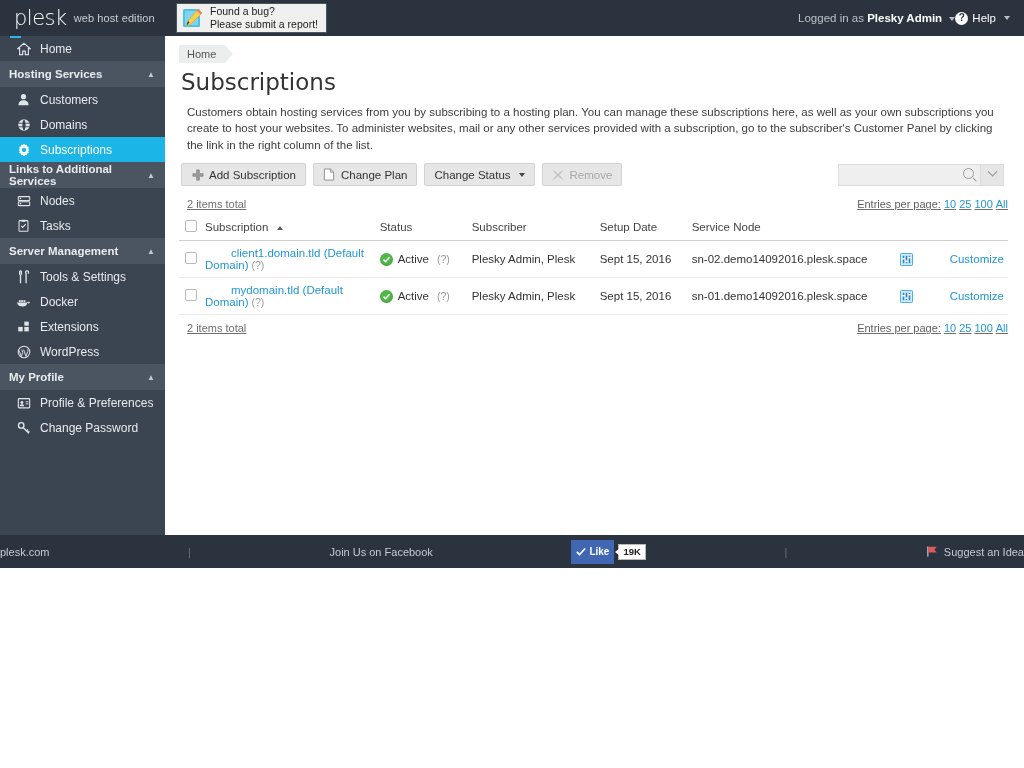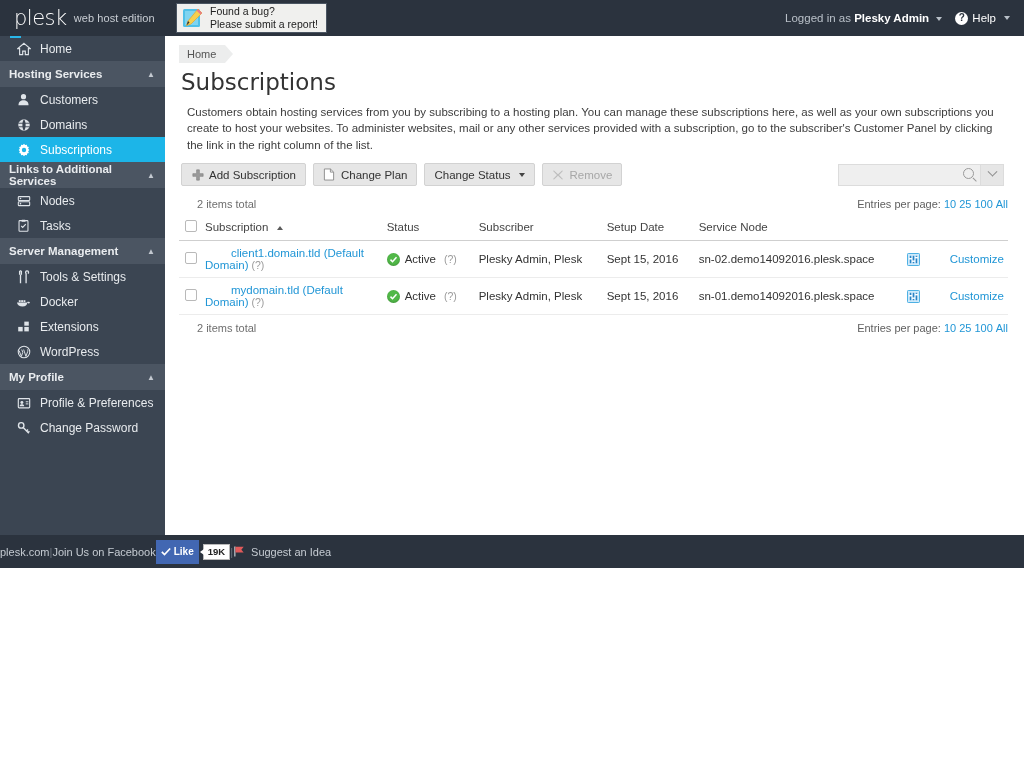--- a/index.html
+++ b/index.html
@@ -34,21 +34,21 @@
     background: #f0f0ee; border: 1px solid #4a5562;
     height: 30px; display: flex; align-items: center;
     padding: 0 8px 0 5px; margin-left: 11px; gap: 6px;
     cursor: pointer;
   }
   .bug-icon { width: 22px; height: 22px; position: relative; flex: 0 0 22px; }
   .bug-text { font-size: 10.5px; color: #222; line-height: 1.22; white-space: nowrap; }
 
   .topbar-right {
     margin-left: auto; display: flex; align-items: center;
-    padding-right: 14px; gap: 13px; font-size: 11.5px;
+    padding-right: 14px; font-size: 11.5px;
   }
   .logged-label { color: #b9c0c8; }
   .user-name { color: #fff; font-weight: bold; }
   .caret-d {
     display: inline-block; width: 0; height: 0; margin-left: 4px;
     border-left: 3.5px solid transparent; border-right: 3.5px solid transparent;
     border-top: 4px solid #b9c0c8; vertical-align: middle;
   }
   .help-link { color: #fff; display: flex; align-items: center; gap: 4px; cursor: pointer; }
   .qmark {
@@ -137,21 +137,22 @@
     display: flex; align-items: center; justify-content: center; cursor: pointer;
   }
   .chev-thin {
     width: 7px; height: 7px; border-right: 1.4px solid #8c8c8c; border-bottom: 1.4px solid #8c8c8c;
     transform: rotate(45deg) translate(-2px, -2px);
   }
 
   
   .list-meta {
     display: flex; align-items: center; font-size: 11px; color: #6e6e6e;
-    margin: 0 0 5px 18px;
+    margin: 0 0 5px 8px;
+    text-decoration: underline;
   }
   .entries { margin-left: auto; color: #5f5f5f; }
   .entries a { color: #2196d6; text-decoration: none; margin-left: 3px; cursor: pointer; }
 
   
   table.list { width: 100%; border-collapse: collapse; font-size: 11.5px; }
   table.list thead th {
     text-align: left; font-weight: normal; color: #444; font-size: 11.5px;
     padding: 5px 4px 6px 4px; border-bottom: 1px solid #cfcfcf; white-space: nowrap;
   }
@@ -174,27 +175,27 @@
     border-bottom: 4.5px solid #5a5a5a; vertical-align: middle;
   }
   a.dlink { color: #2196d6; text-decoration: none; cursor: pointer; margin-left: 26px; }
   .hint { color: #9a9a9a; font-size: 10.5px; margin-left: 3px; cursor: pointer; }
   .status-cell { display: flex; align-items: center; gap: 5px; }
   .ok-badge {
     width: 13px; height: 13px; border-radius: 50%; background: #51b848;
     display: inline-flex; align-items: center; justify-content: center;
     box-shadow: inset 0 -1px 2px rgba(0,0,0,.18);
   }
-  .cust-cell { display: flex; align-items: center; gap: 4px; }
+  .cust-cell { display: flex; align-items: center; gap: 11px; }
   .cust-ico { width: 13px; height: 13px; flex: 0 0 13px; }
 
   
   .footer {
     height: 33px; background: #2b333e; color: #c5cbd2;
-    display: flex; align-items: center; justify-content: flex-start;
+    display: flex; align-items: center; justify-content: space-between;
     font-size: 11px; flex: 0 0 33px;
   }
   .footer a { color: #c5cbd2; text-decoration: none; cursor: pointer; }
   .sep { color: #69727d; }
   .fb-like {
     display: inline-flex; align-items: center; height: 16px; position: relative;
   }
   .fb-btn {
     background: #4267b2; color: #fff; font-size: 10px; font-weight: bold;
     height: 16px; display: inline-flex; align-items: center; gap: 3px;

